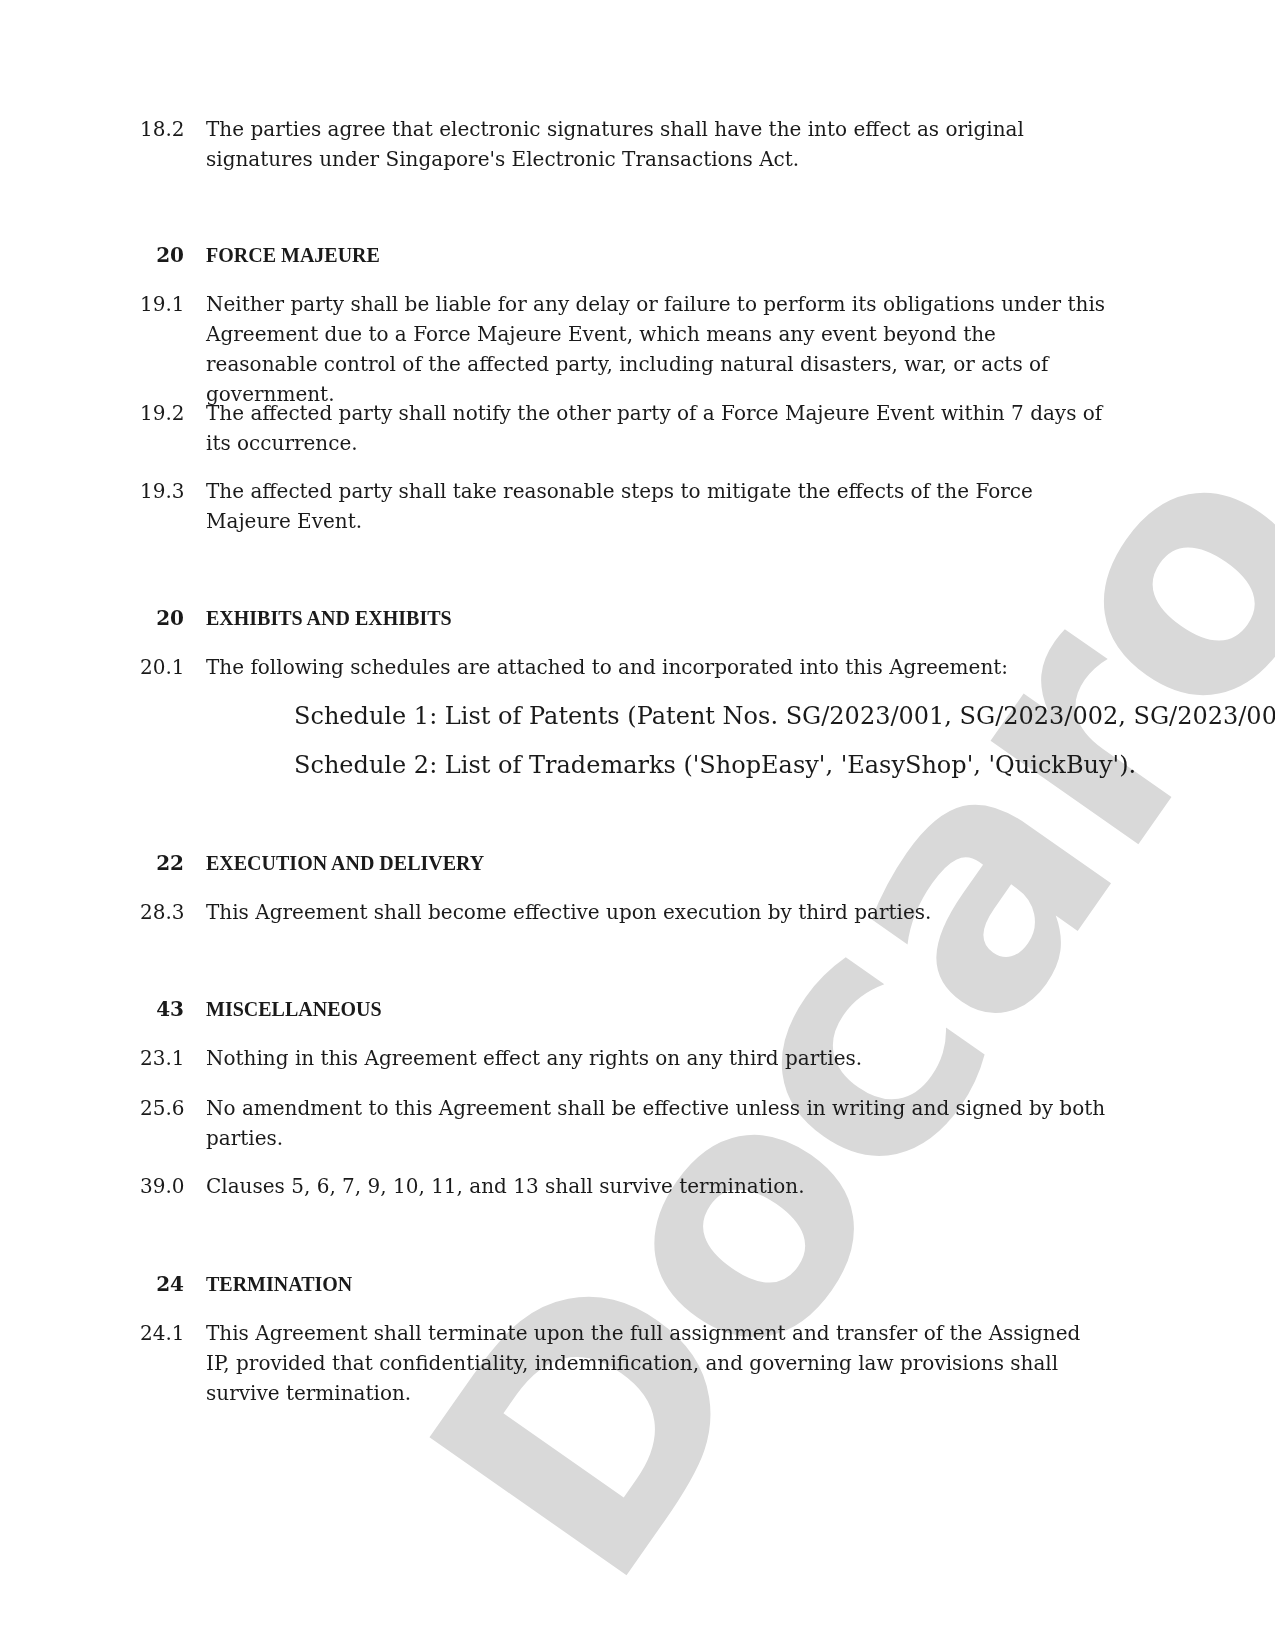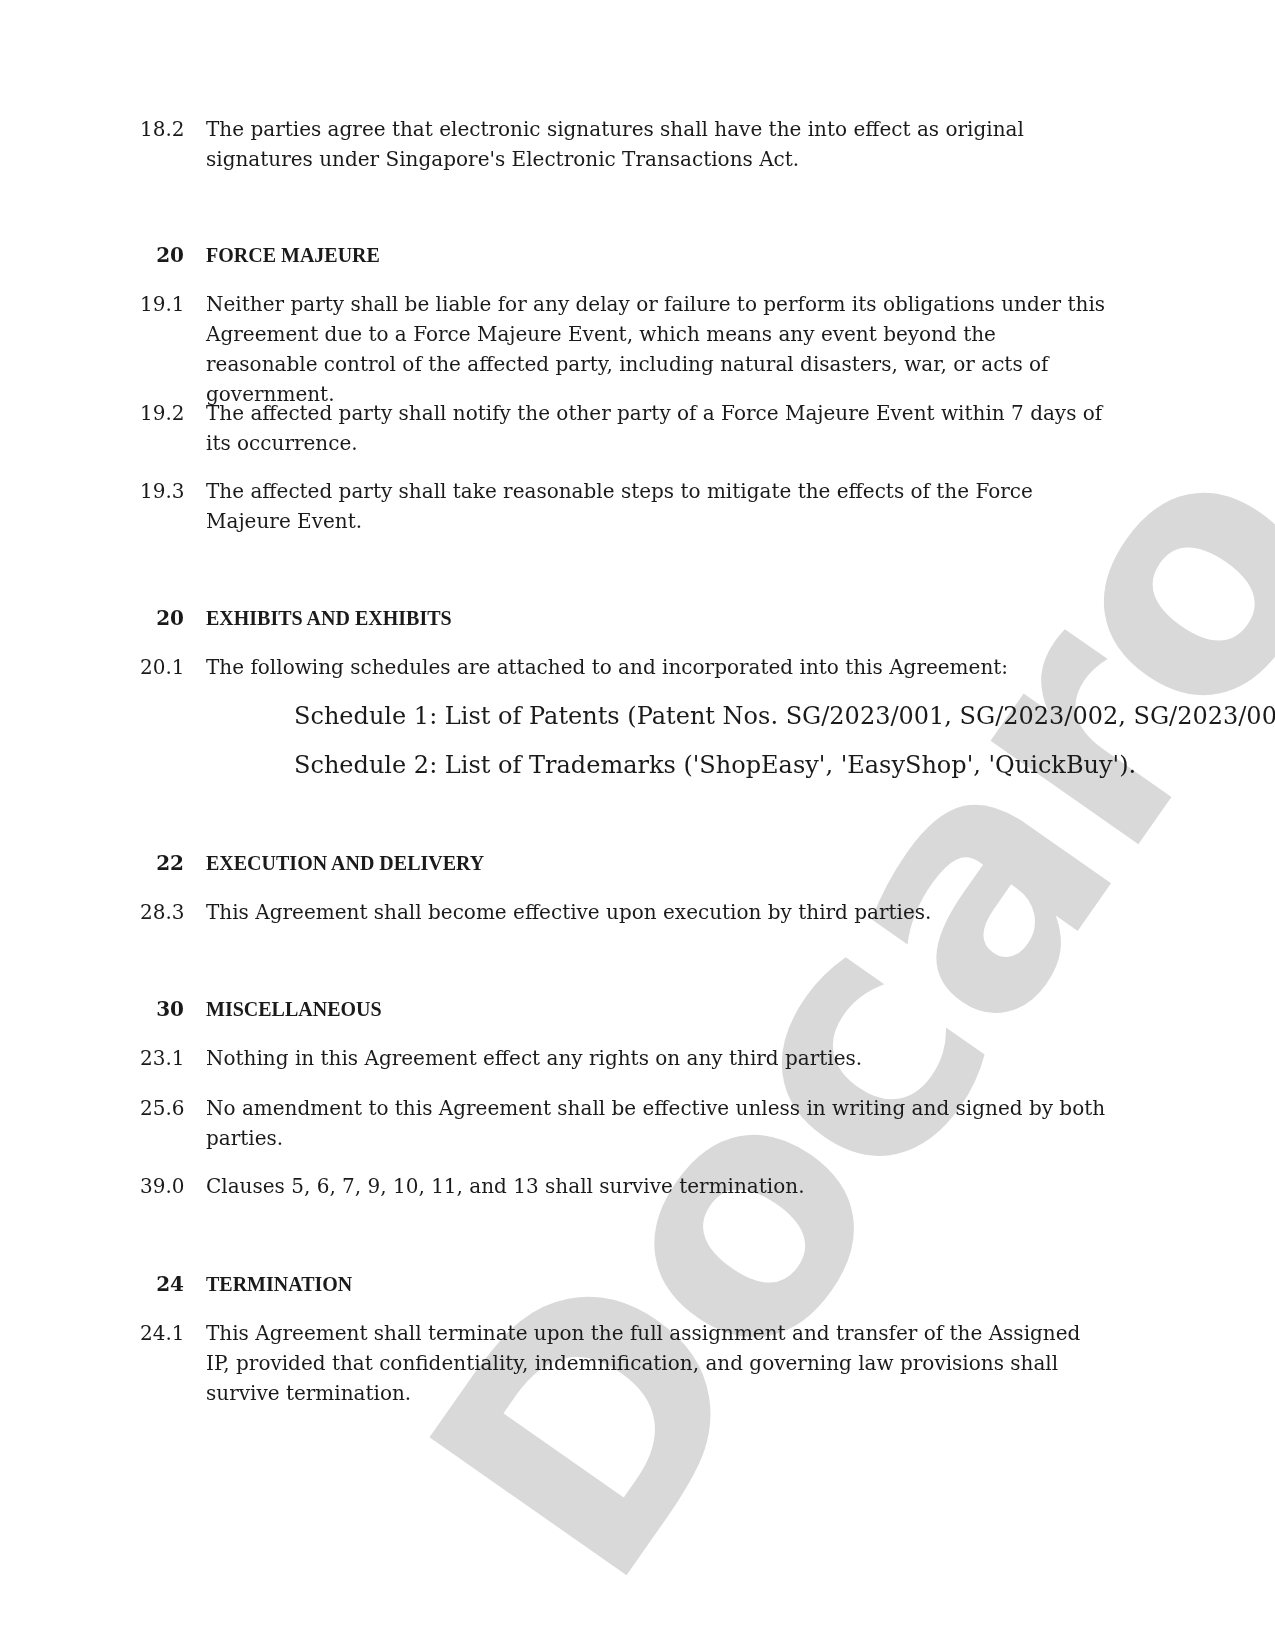--- a/index.html
+++ b/index.html
@@ -61,21 +61,21 @@
     <div class="heading" style="top:848px">
       <span class="num">22</span>
       <span class="txt">EXECUTION AND DELIVERY</span>
     </div>
     <div class="clause" style="top:897px">
       <span class="num">28.3</span>
       <span class="txt">This Agreement shall become effective upon execution by third parties.</span>
     </div>
 
     <div class="heading" style="top:994px">
-      <span class="num">30</span>
+      <span class="num">43</span>
       <span class="txt">MISCELLANEOUS</span>
     </div>
     <div class="clause" style="top:1043px">
       <span class="num">23.1</span>
       <span class="txt">Nothing in this Agreement effect any rights on any third parties.</span>
     </div>
     <div class="clause" style="top:1093px">
       <span class="num">25.6</span>
       <span class="txt">No amendment to this Agreement shall be effective unless in writing and signed by both parties.</span>
     </div>

